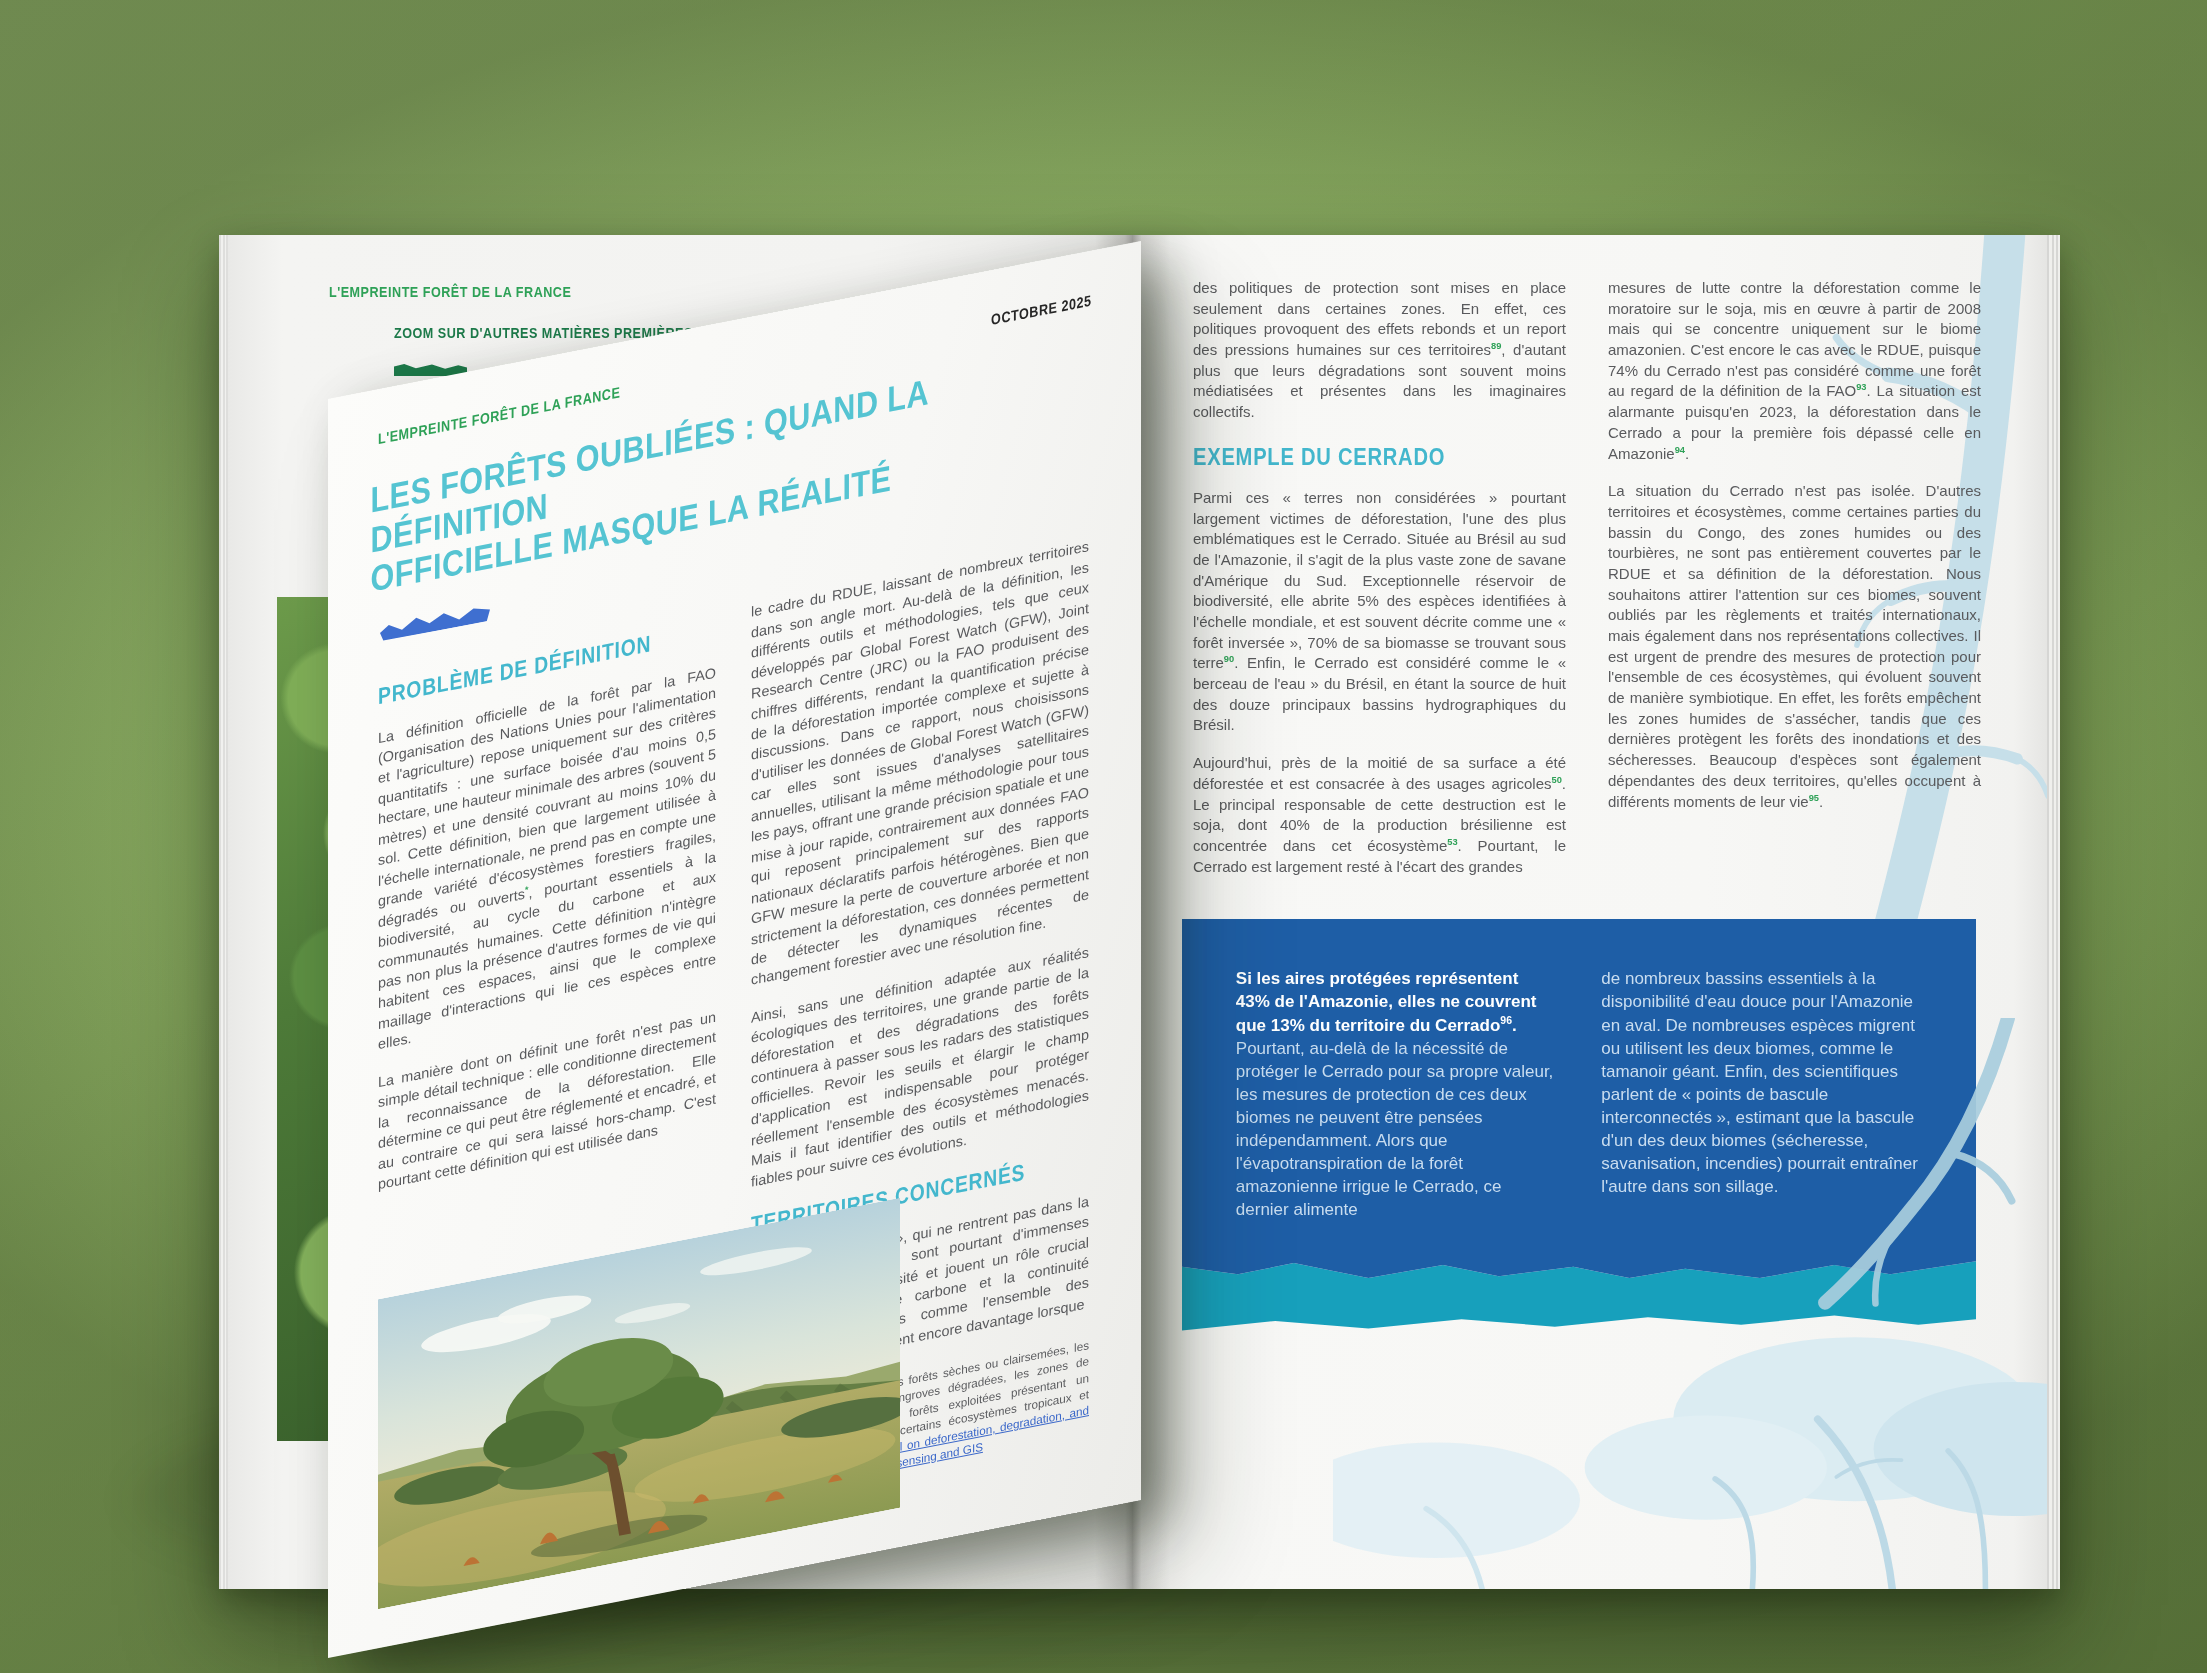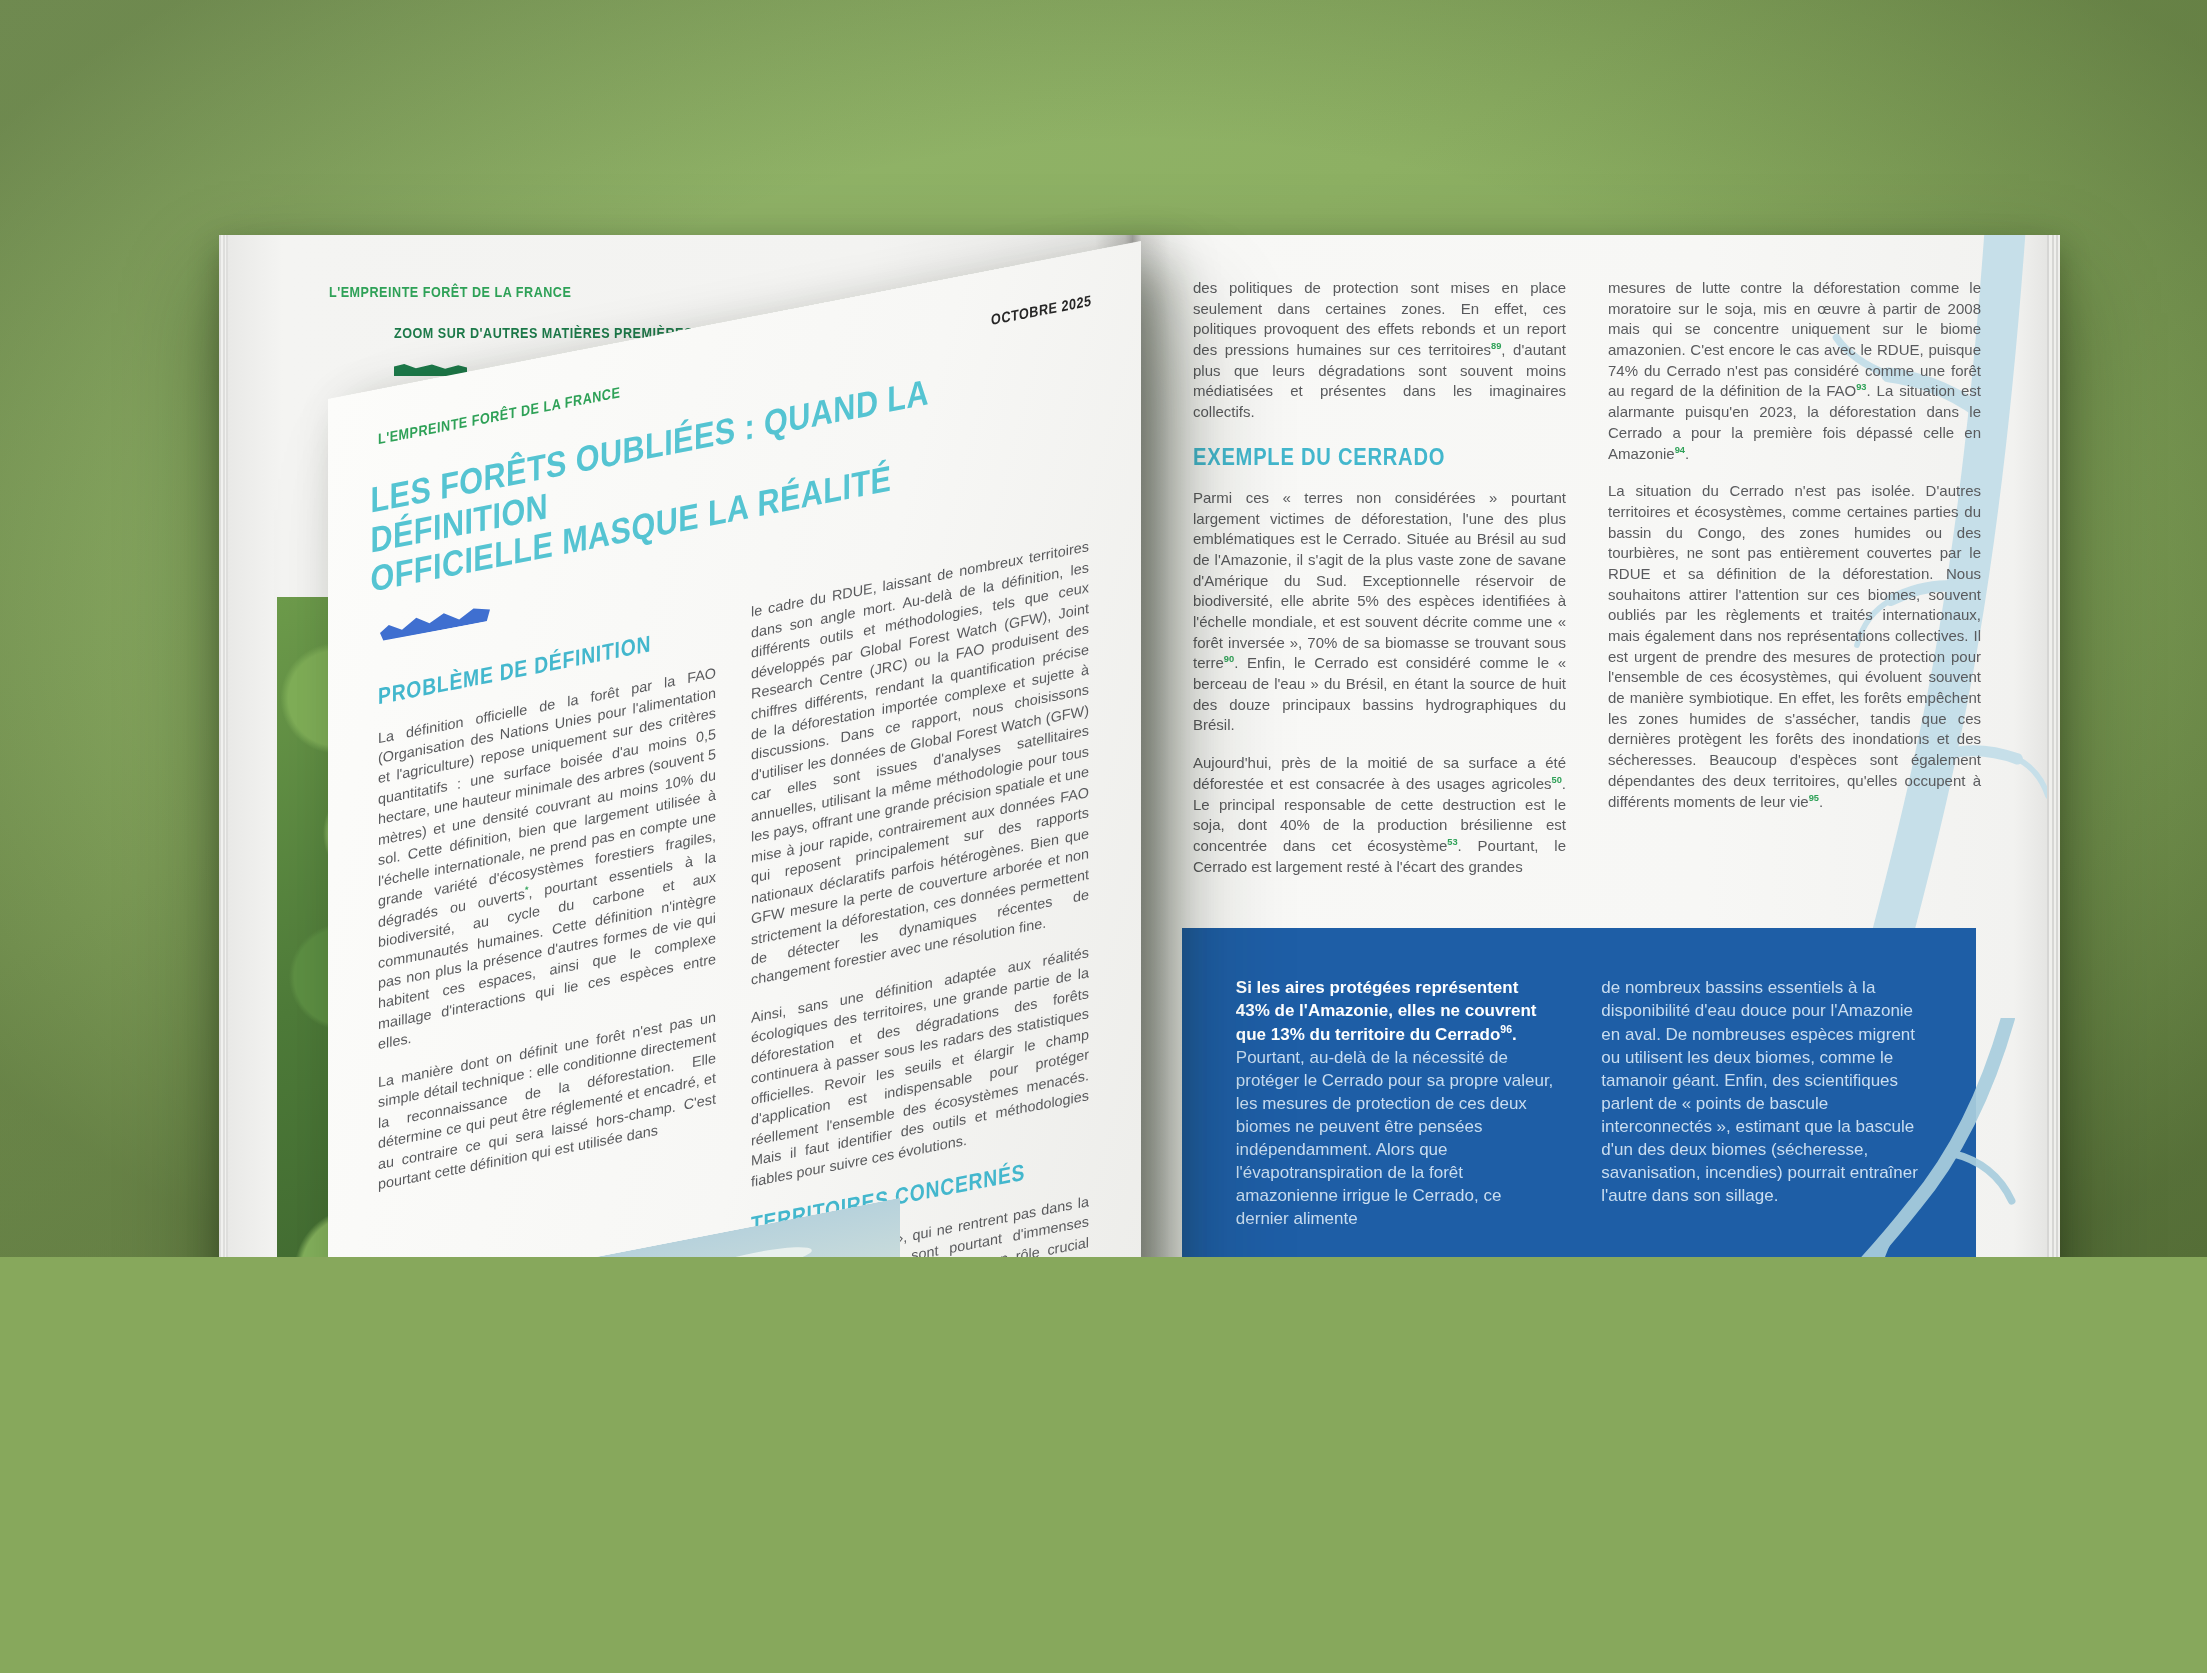--- a/index.html
+++ b/index.html
@@ -1,17 +1,17 @@
 <!DOCTYPE html>
 <html style="font-size:15px"><head>
 <meta charset="utf-8">
 <style>
   html,body{margin:0;padding:0;background:#87a85c;overflow:hidden;}
   *{box-sizing:border-box;}
-  .scene{position:relative;width:2208px;height:1257px;overflow:hidden;
+  .scene{position:relative;width:2208px;height:1673px;overflow:hidden;
     background:linear-gradient(150deg,#94b66d 0%,#8db063 38%,#83a55a 62%,#6f8f4a 100%);
     font-family:"Liberation Sans","DejaVu Sans",sans-serif;}
   .vignette{position:absolute;inset:0;pointer-events:none;
     background:radial-gradient(ellipse 1398px 839px at 52% 48%, rgba(0,0,0,0) 55%, rgba(25,35,12,.18) 82%, rgba(25,35,12,.30) 100%);}
   .floor-shadow{position:absolute;left:131px;top:1352px;width:1958px;height:298px;border-radius:50%;
     background:radial-gradient(ellipse at 45% 40%, rgba(20,30,10,.42), rgba(20,30,10,0) 70%);filter:blur(17px);}
 
   
   .magazine{position:absolute;left:219px;top:235px;width:1841px;height:1354px;display:flex;
     box-shadow:0 47px 89px rgba(15,25,8,.42), 0 11.2px 28px rgba(15,25,8,.30);}
@@ -54,21 +54,21 @@
 
   
   .rp-inner{position:relative;width:100%;height:100%;padding:43px 79px 0 65px;z-index:2;}
   .rp-header-row{display:flex;justify-content:space-between;align-items:flex-start;margin-bottom:89px;}
   .rp-pagenum{font-size:19.6px;font-weight:700;color:#3a3a3a;letter-spacing:0.9px;}
   .rp-columns{display:flex;gap:42px;}
   .rp-columns .col{width:373px;font-size:15px;line-height:1.38;}
   h3.sec-h{margin:5.6px 0 15px 0;font-size:24px;font-weight:800;color:#43b7cd;
     transform:scaleX(.84);transform-origin:0 50%;white-space:nowrap;letter-spacing:0.9px;}
 
-  .blue-box{position:relative;margin:34px 0 0 -11.2px;width:794px;z-index:3;}
+  .blue-box{position:relative;margin:25px 0 0 -11.2px;width:794px;z-index:3;}
   .bb-body{background:#1e5ea6;padding:48px 54px 28px 54px;display:flex;gap:45px;}
   .bb-col{width:321px;font-size:17px;line-height:1.36;color:#c9ddf0;text-align:left;}
   .bb-col p{margin:0;}
   .bb-bold{color:#ffffff;font-weight:700;}
   .bb-col sup.ref{color:#ffffff;}
   .bb-torn{display:block;width:100%;height:86px;}
 
   .branch-top{position:absolute;top:0;right:9.3px;width:280px;height:1044px;z-index:1;}
   .branch-cross{position:absolute;top:783px;right:24px;width:224px;height:308px;z-index:4;opacity:.92;}
   .canopy-bottom{position:absolute;bottom:0;right:0;width:727px;height:280px;z-index:1;}

